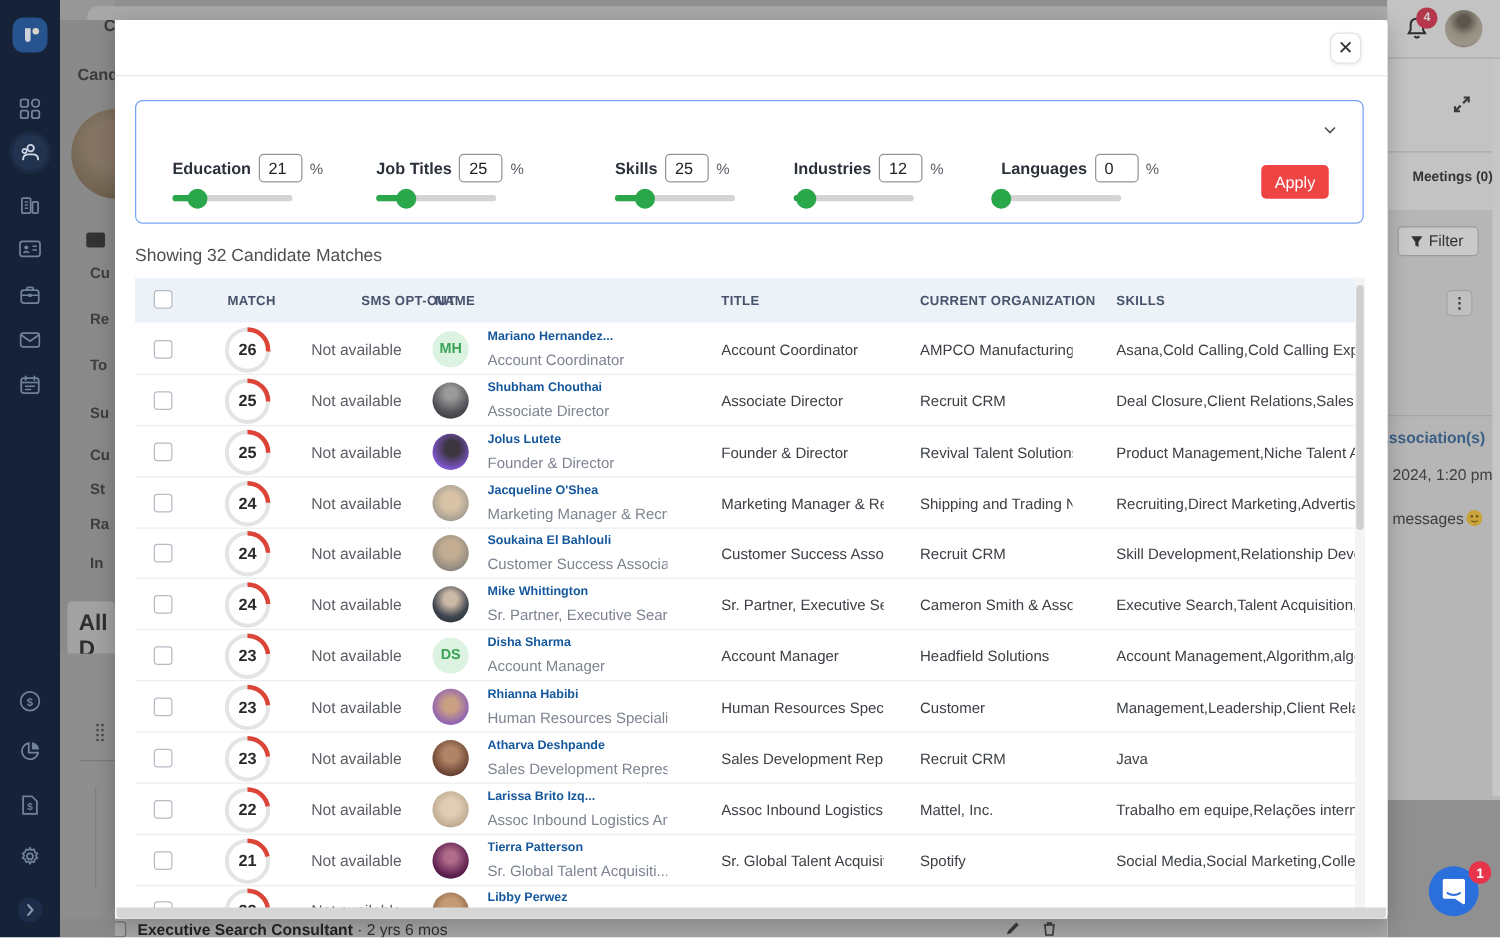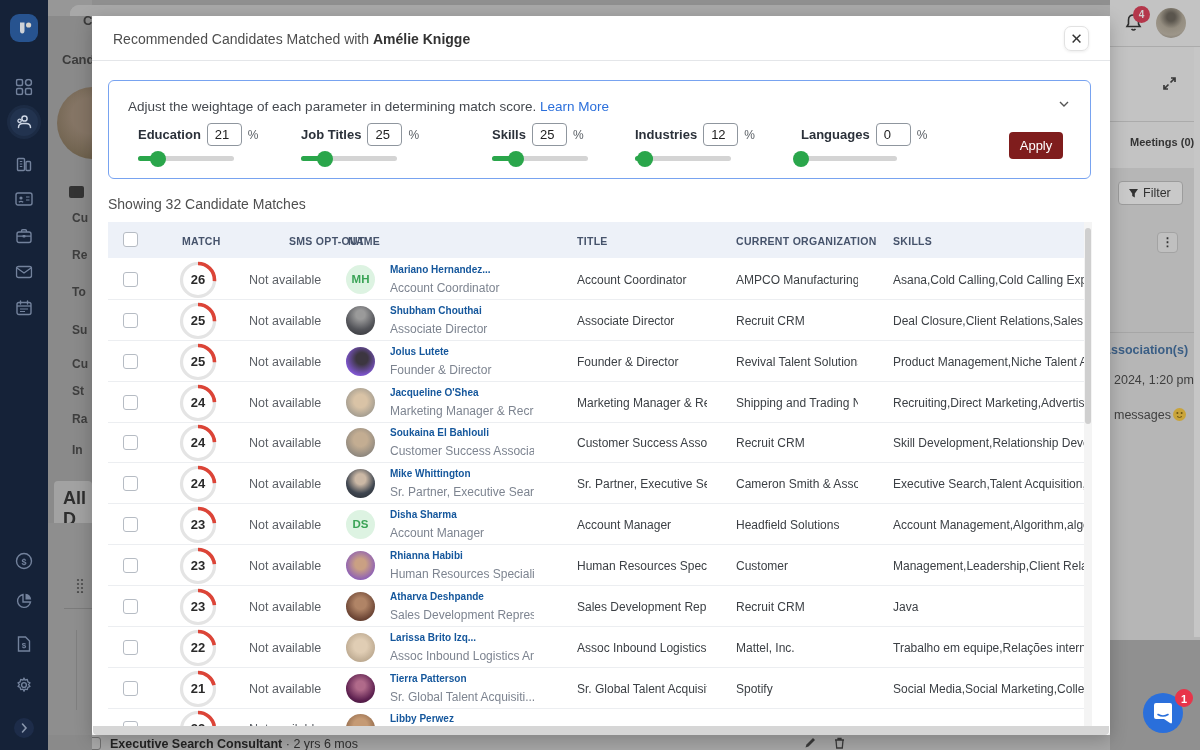--- a/index.html
+++ b/index.html
@@ -31,21 +31,21 @@
 #ptext { position:absolute; left:19px; top:18px; font-size:13.5px; color:#44484e; }
 #ptext a { color:#2b6fdb; text-decoration:none; }
 #pchev { position:absolute; right:20px; top:17px; width:12px; height:12px; }
 .sgroup { position:absolute; top:42px; }
 .slabel { font-size:13px; font-weight:bold; color:#2b313a; display:inline-block; vertical-align:middle; }
 .sinput { display:inline-block; vertical-align:middle; width:35px; height:23px; border:1px solid #8f969e; border-radius:4px; margin-left:6px; font-size:13px; color:#222; line-height:21px; padding-left:7px; background:#fff; }
 .spct { display:inline-block; vertical-align:middle; margin-left:6px; font-size:12px; color:#5b6066; }
 .strack { position:absolute; top:33px; left:0; width:96px; height:5px; background:#d4d4d4; border-radius:3px; }
 .sfill { position:absolute; left:0; top:0; height:5px; background:#2aa64b; border-radius:3px; }
 .sthumb { position:absolute; top:-5.5px; width:16px; height:16px; background:#2aa64b; border-radius:50%; }
-#applyBtn { position:absolute; right:27px; top:51px; width:54px; height:27px; background:#7f1d1d; color:#fff; border-radius:4px; font-size:13px; text-align:center; line-height:27px; }
+#applyBtn { position:absolute; right:27px; top:51px; width:54px; height:27px; background:#ef4444; color:#fff; border-radius:4px; font-size:13px; text-align:center; line-height:27px; }
 
 #showing { position:absolute; left:16px; top:180px; font-size:14px; color:#4f4f4f; }
 
 
 #tbl { position:absolute; left:16px; top:206px; width:984px; height:512px; overflow:hidden; }
 #thead { position:absolute; left:0; top:0; width:984px; height:36px; background:#edf1f8; }
 .th { position:absolute; top:13px; font-size:10.5px; font-weight:bold; color:#46536b; letter-spacing:.3px; }
 .ckb { position:absolute; width:15px; height:15px; border:1.5px solid #b6bcc4; border-radius:3px; background:#fff; }
 .row { position:absolute; left:0; width:984px; height:41px; }
 .rsep { position:absolute; left:0; bottom:0; width:984px; height:1px; background:#eceef1; }
@@ -237,26 +237,24 @@
 
   <div style="position:absolute; left:14px; top:718px; width:20px; height:20px; border-radius:50%; background:#1d2c49;">
     <svg width="20" height="20" viewBox="0 0 20 20">
           <path d="M8.5 6 L12 10 L8.5 14" fill="none" stroke="#8a97ad" stroke-width="1.6" stroke-linecap="round"></path>
         </svg>
   </div>
 </div>
 
 <div class="abs" id="modal">
   <div id="mhead">
-    <div id="mtitle">Recommended Candidates Matched with <b>Amélie Knigge</b></div>
     <div id="mclose">✕</div>
   </div>
 
   <div id="panel">
-    <div id="ptext">Adjust the weightage of each parameter in determining match score. <a>Learn More</a></div>
     <svg id="pchev" viewBox="0 0 12 12">
           <path d="M2 4 L6 8 L10 4" fill="none" stroke="#555" stroke-width="1.4"></path>
         </svg>
     <div class="sgroup" style="left:29px;">
       <span class="slabel">Education</span><span class="sinput">21</span><span class="spct">%</span>
       <div class="strack">
             <div class="sfill" style="width:24px;"></div>
             <div class="sthumb" style="left:12px;"></div>
           </div>
     </div>

